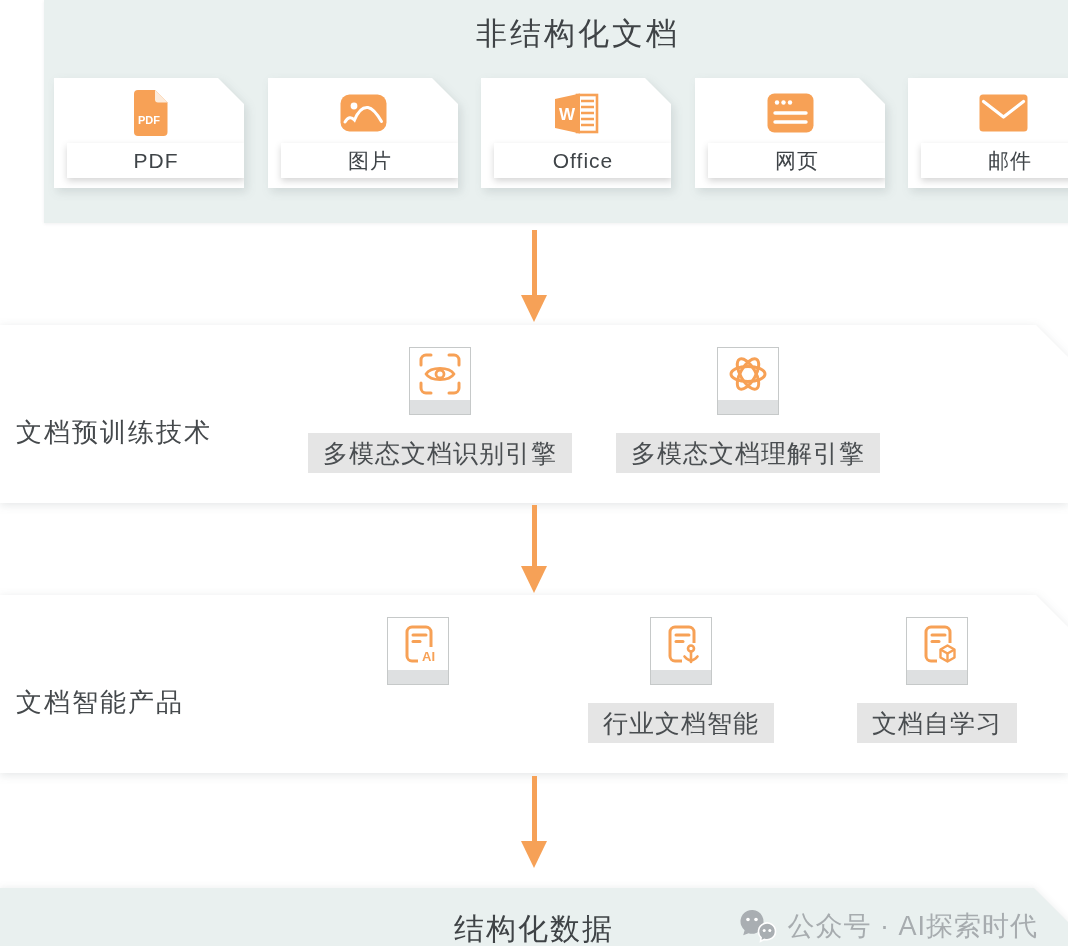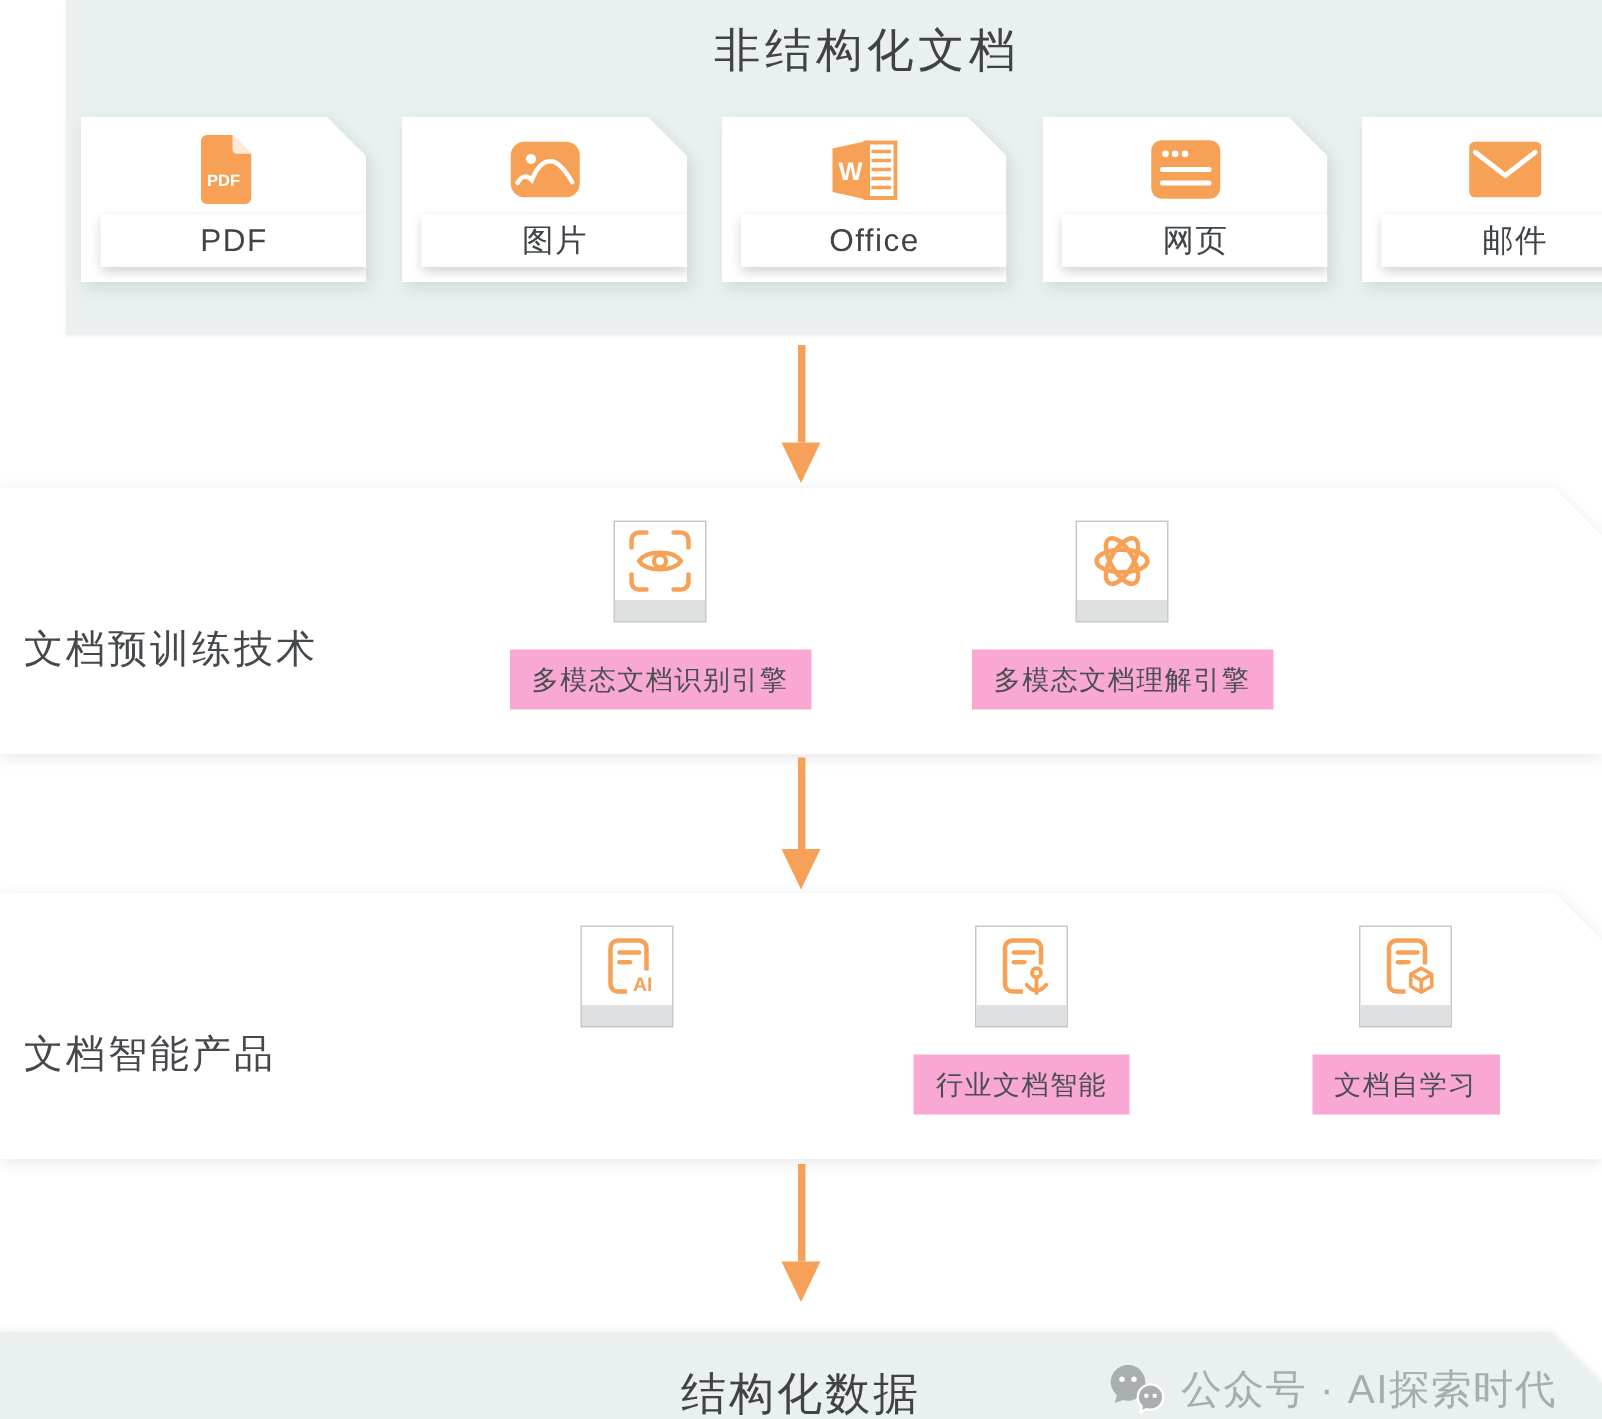--- a/index.html
+++ b/index.html
@@ -45,21 +45,21 @@
   .p0{left:290px;} .p1{left:598px;}
   .q0{left:268px;} .q1{left:531px;} .q2{left:787px;}
 
   .icon-box { position:relative; width:62px; height:68px; margin:0 auto;
               background:#ffffff; border:1px solid #C6C9C9;padding-left:14px; }
   .icon-box .glyph { position:absolute; left:0; top:0; width:60px; height:52px;
                      display:flex; align-items:center; justify-content:center; }
   .icon-box .strip { position:absolute; left:0; right:0; bottom:0; height:14px; background:#DEE0E1; }
 
   .hl-label { display:inline-block; margin-top:18px; height:40px; line-height:40px;
-              padding:0 15px; background:#f9a8d4; font-size:18px; color:#4A4E51; letter-spacing:1px; }
+              padding:0 15px; background:#e5e5e5; font-size:25px; color:#4A4E51; letter-spacing:1px; }
 
   
   .bottom-band-wrap { position:absolute; left:0; top:868px; width:1068px; height:78px;
                       filter:drop-shadow(0 -1px 3px rgba(50,60,70,0.08)); }
   .bottom-band { position:relative; width:1068px; height:78px; background:#E9F0EF;
                  clip-path:polygon(0 0, 1034px 0, 1068px 34px, 1068px 78px, 0 78px);margin-top:20px; }
   .bottom-title { position:absolute; left:0; top:21px; width:100%; text-align:center;
                   font-size:30px; font-weight:500; color:#3F4346; letter-spacing:2px; }
   .watermark { position:absolute; right:30px; top:20px; display:flex; align-items:center; gap:10px; }
   .watermark-text { font-size:27px; color:#A7ACAF; letter-spacing:1px; }

